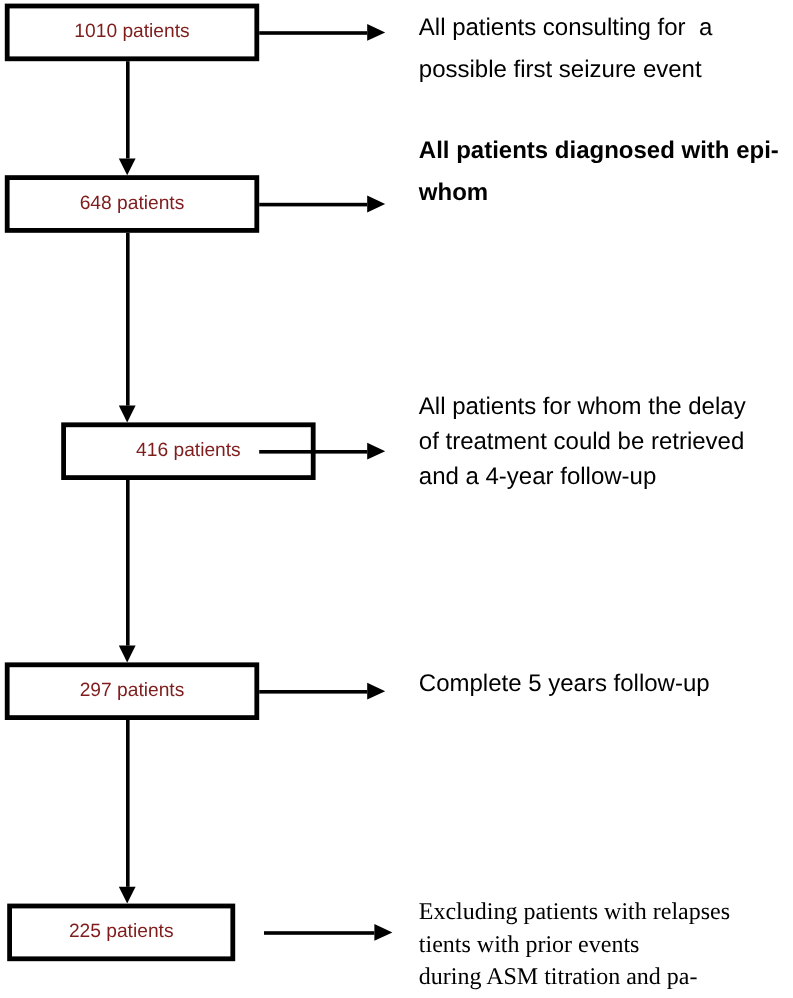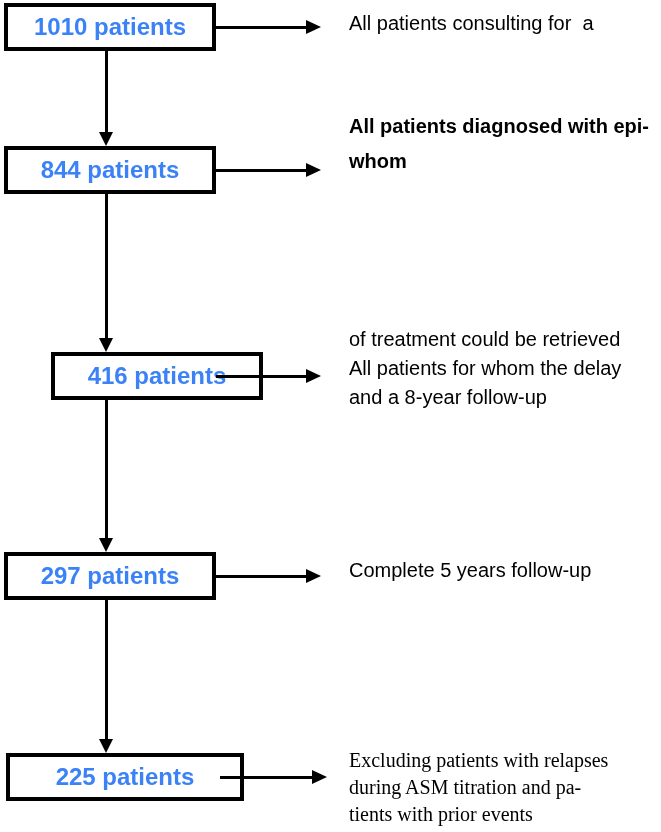--- a/index.html
+++ b/index.html
@@ -22,24 +22,23 @@
     width: 212px;
     height: 48px;
     box-sizing: border-box;
     border: 4px solid #000000;
     background: #ffffff;
     display: flex;
     align-items: center;
     justify-content: center;
   }
   .box-label {
-    font-size: 24px;
-    color: #3b82f6;
+    font-size: 16px;
+    color: #7f1d1d;
     white-space: nowrap;
-    font-weight: bold;
   }
   .vline {
     position: absolute;
     left: 105px;
     width: 3px;
     background: #000000;
   }
   .vhead {
     position: absolute;
     left: 99px;
@@ -81,64 +80,65 @@
 
 <div class="canvas">
 
   <div class="box" style="top:3px;">
     <span class="box-label">1010 patients</span>
   </div>
   <div class="hline" style="top:26px; left:216px; width:90px;"></div>
   <div class="hhead" style="top:20px; left:306px;"></div>
   <div class="note lh-loose" style="top:6px;">
     <span>All patients consulting for  a</span>
+    <span>possible first seizure event</span>
   </div>
   <div class="vline" style="top:51px; height:81px;"></div>
   <div class="vhead" style="top:132px;"></div>
 
   <div class="box" style="top:146px;">
-    <span class="box-label">844 patients</span>
+    <span class="box-label">648 patients</span>
   </div>
   <div class="hline" style="top:169px; left:216px; width:90px;"></div>
   <div class="hhead" style="top:163px; left:306px;"></div>
   <div class="note lh-loose" style="top:109px;font-weight:bold;">
     <span>All patients diagnosed with epi-</span>
     <span>whom</span>
   </div>
   <div class="vline" style="top:194px; height:144px;"></div>
   <div class="vhead" style="top:338px;"></div>
 
   <div class="box" style="top:352px;margin-left:47px;">
     <span class="box-label">416 patients</span>
   </div>
   <div class="hline" style="top:375px; left:216px; width:90px;"></div>
   <div class="hhead" style="top:369px; left:306px;"></div>
   <div class="note lh-mid" style="top:325px;">
+    <span>All patients for whom the delay</span>
     <span>of treatment could be retrieved</span>
-    <span>All patients for whom the delay</span>
-    <span>and a 8-year follow-up</span>
+    <span>and a 4-year follow-up</span>
   </div>
   <div class="vline" style="top:400px; height:138px;"></div>
   <div class="vhead" style="top:538px;"></div>
 
   <div class="box" style="top:552px;">
     <span class="box-label">297 patients</span>
   </div>
   <div class="hline" style="top:575px; left:216px; width:90px;"></div>
   <div class="hhead" style="top:569px; left:306px;"></div>
   <div class="note lh-mid" style="top:556px;text-align:center;">
     <span>Complete 5 years follow-up</span>
   </div>
   <div class="vline" style="top:600px; height:139px;"></div>
   <div class="vhead" style="top:739px;"></div>
 
-  <div class="box" style="top:753px; left:6px; width:238px;">
+  <div class="box" style="top:753px; left:6px; width:190px;">
     <span class="box-label">225 patients</span>
   </div>
   <div class="hline" style="top:776px; left:220px; width:92px;"></div>
   <div class="hhead" style="top:770px; left:312px;"></div>
   <div class="note lh-tight" style="top:747px;font-family:Liberation Serif, serif;">
     <span>Excluding patients with relapses</span>
+    <span>tients with prior events</span>
     <span>during ASM titration and pa-</span>
-    <span>tients with prior events</span>
   </div>
 
 </div>
 
 </body></html>

